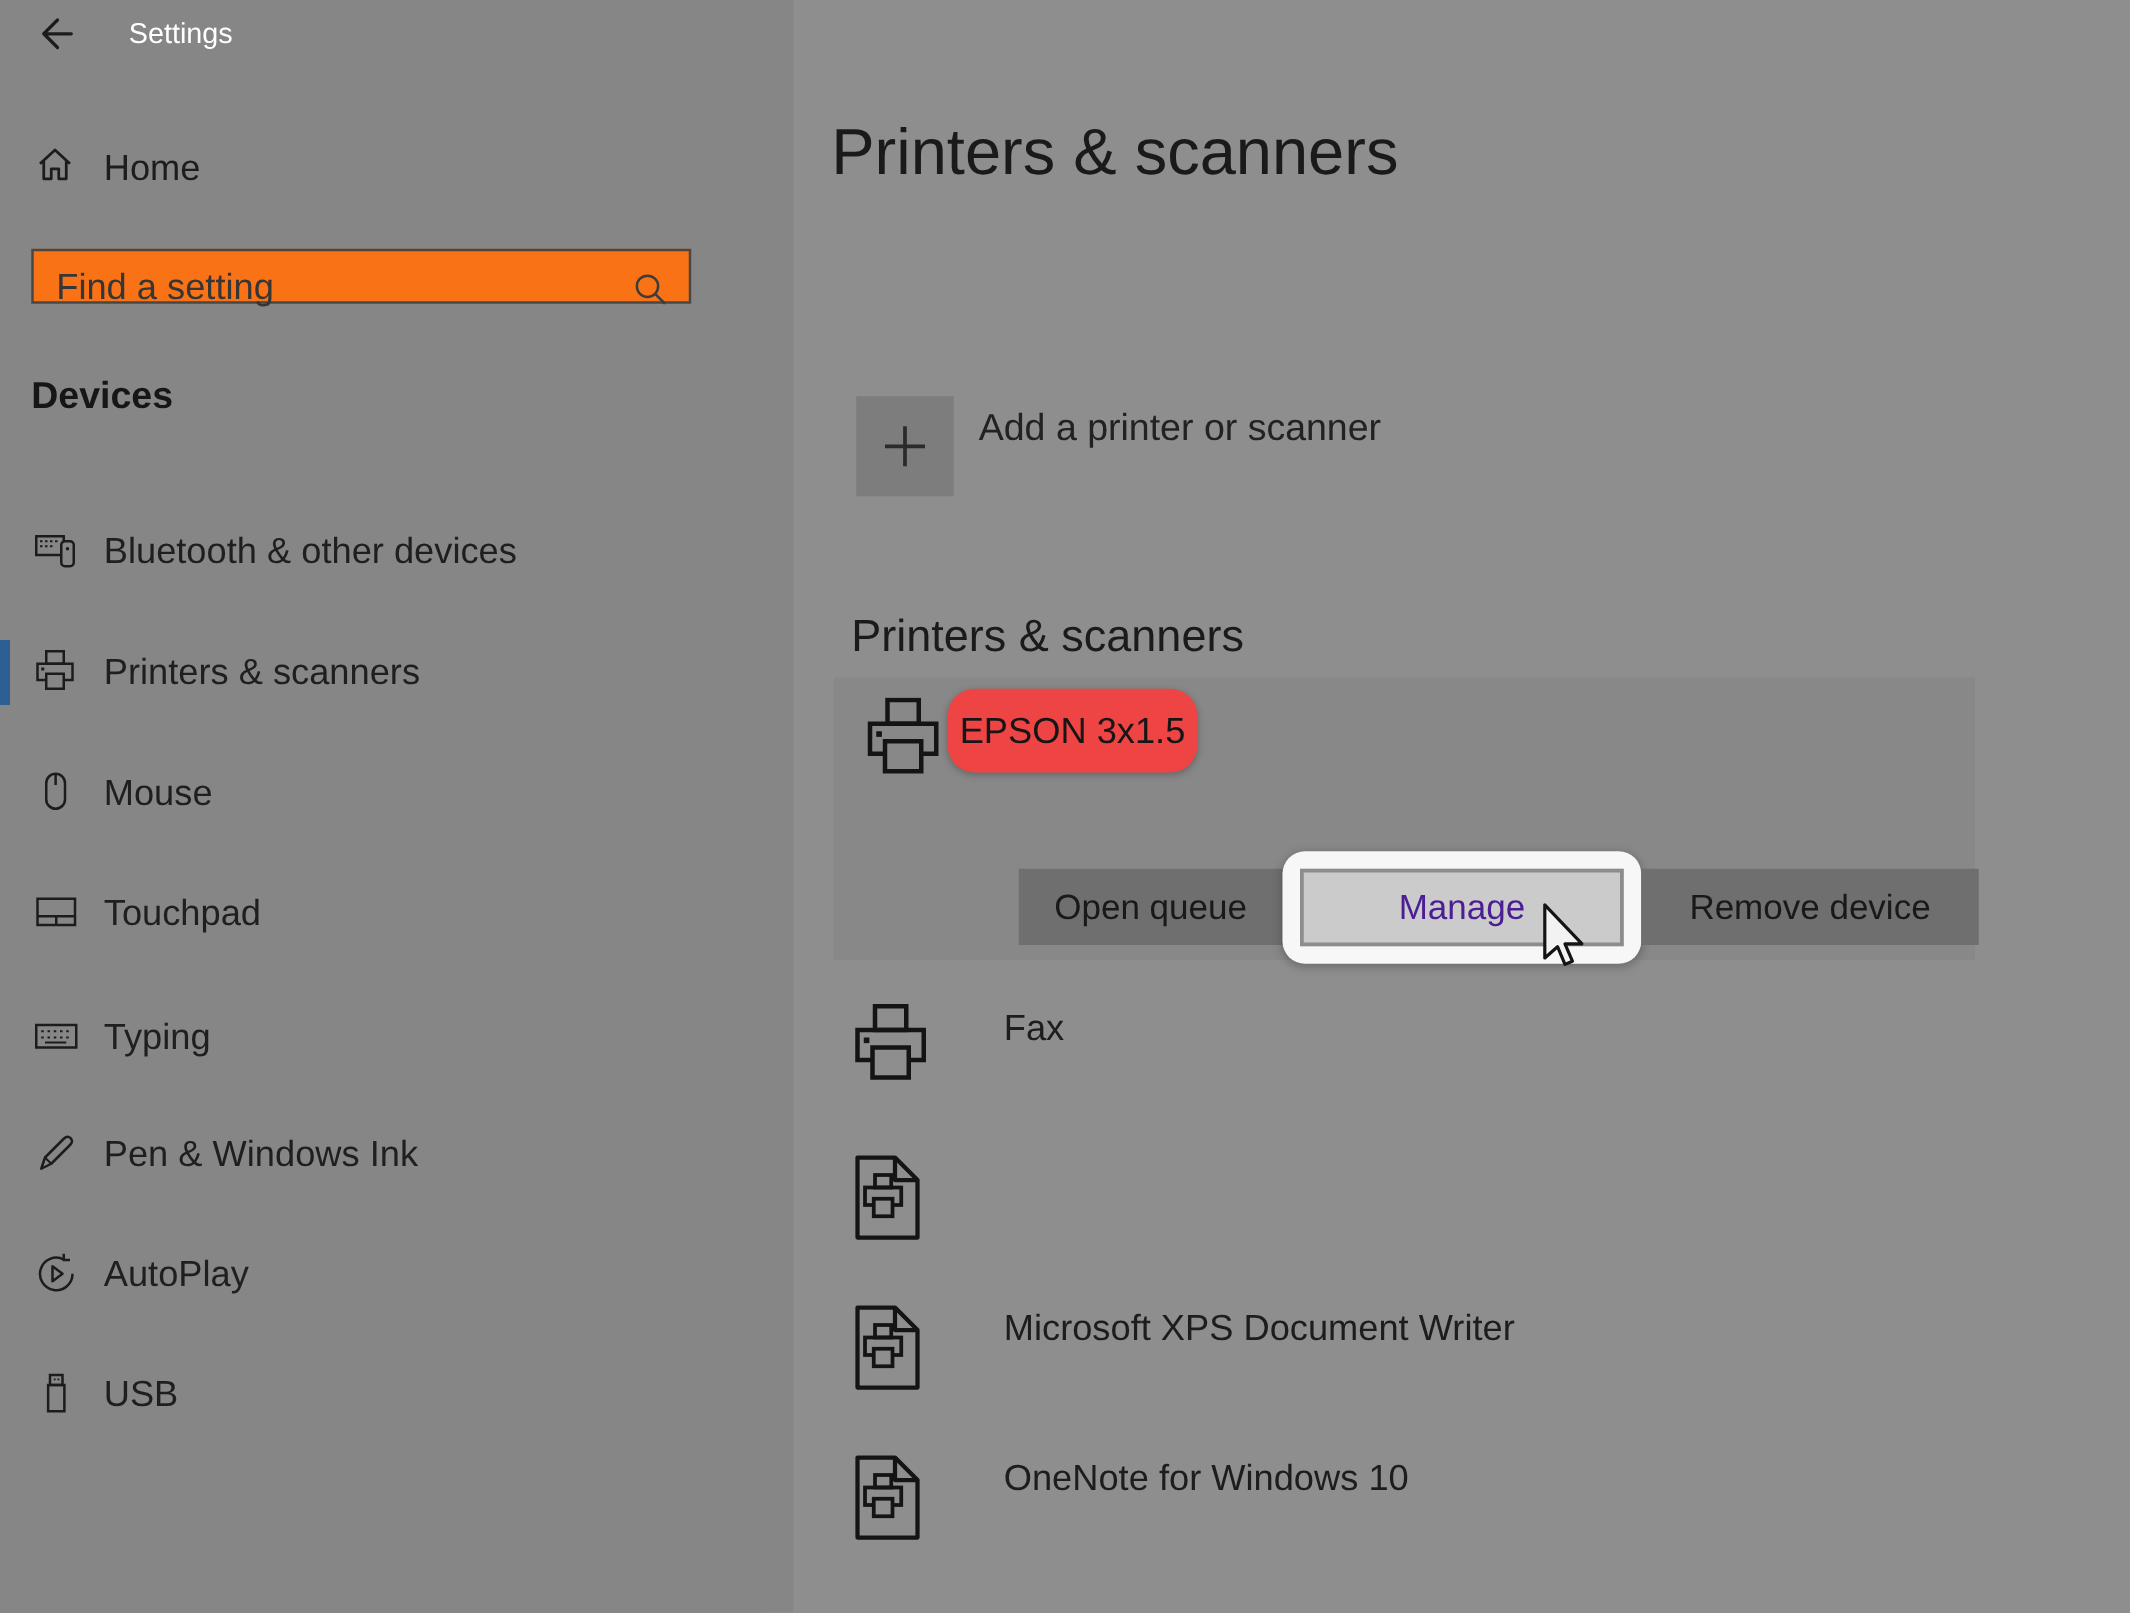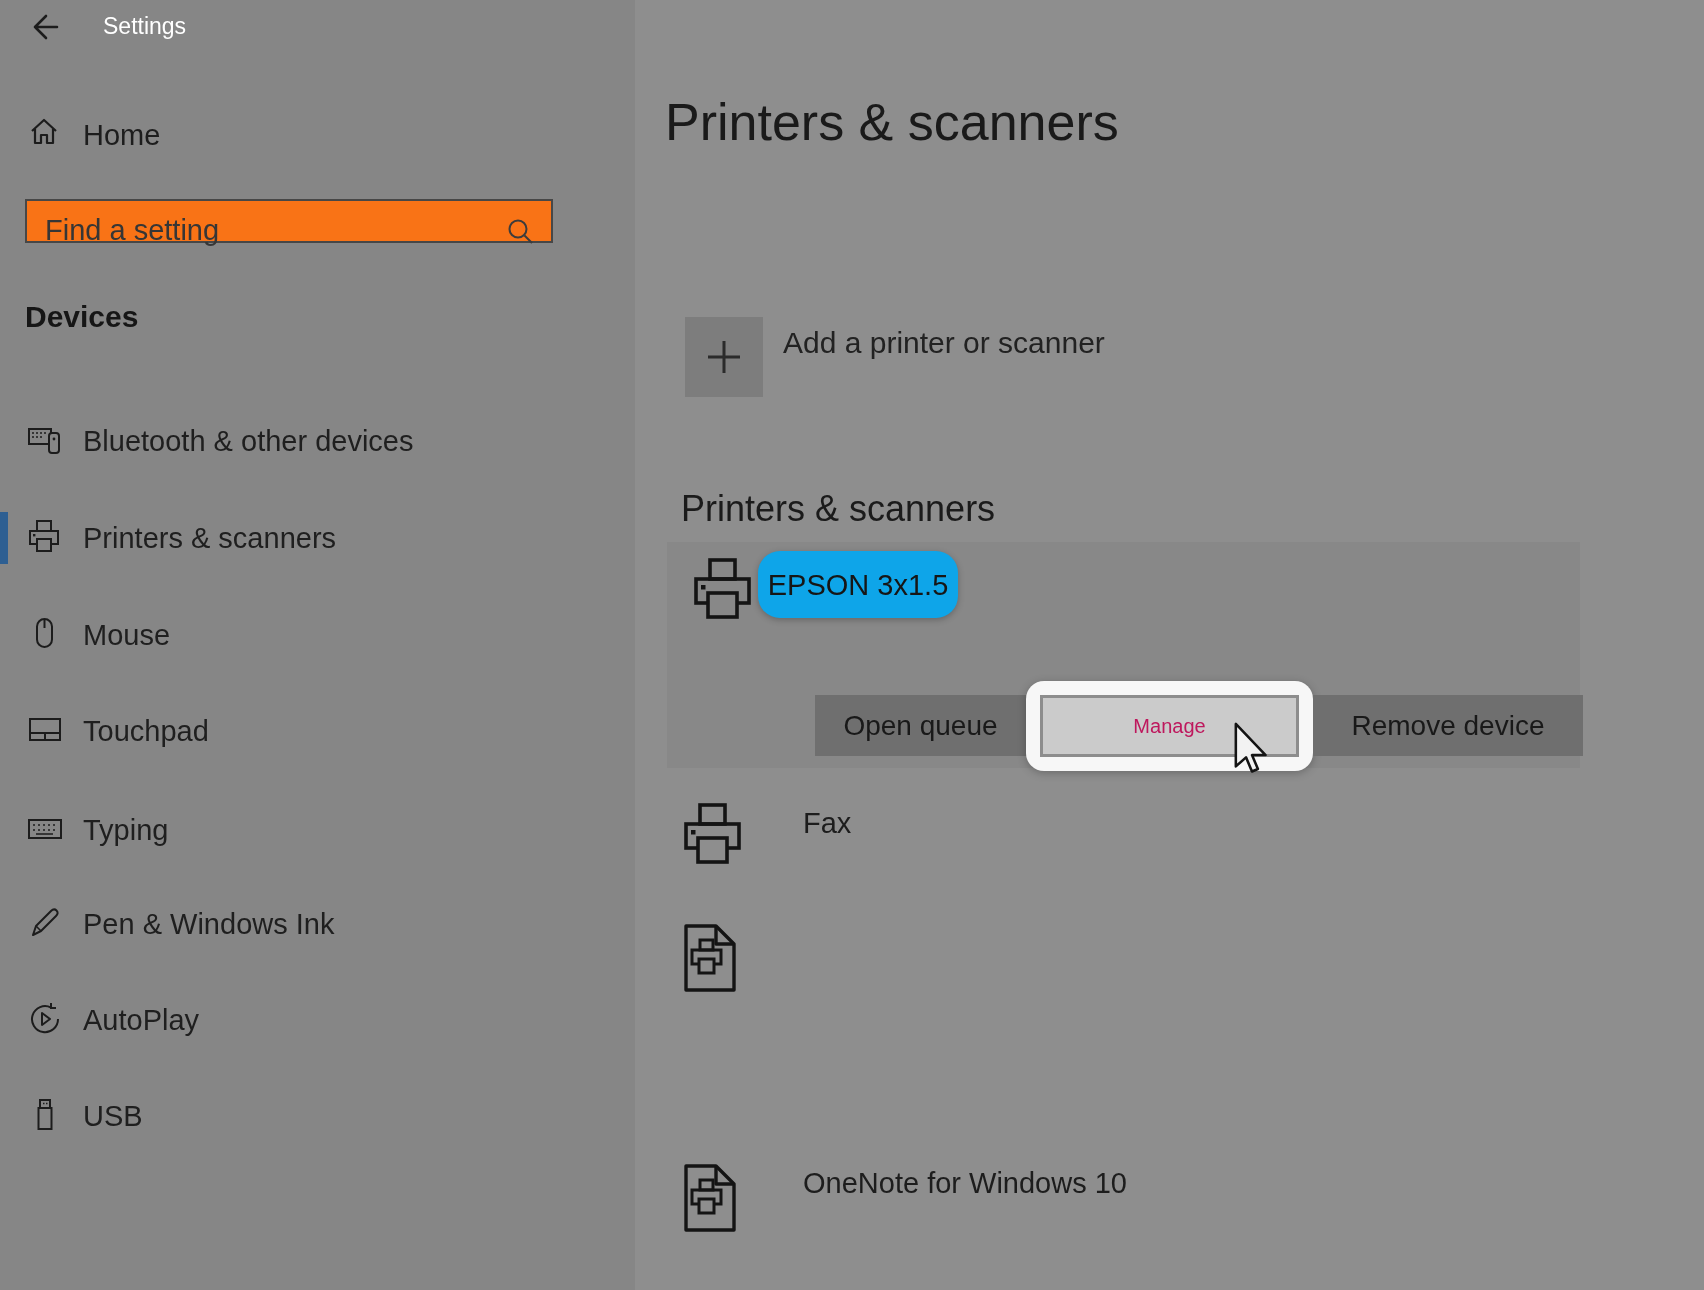--- a/index.html
+++ b/index.html
@@ -39,31 +39,31 @@
   .pagetitle{position:absolute;left:30px;top:92px;font-size:52px;font-weight:normal;color:#1a1a1a;margin:0;}
   .subhead{position:absolute;font-size:36px;font-weight:normal;color:#1b1b1b;margin:0;white-space:nowrap;}
   .subhead.add{left:32px;top:198px;}
   .subhead.list{left:46px;top:488px;}
   .addtile{position:absolute;left:50px;top:317px;width:78px;height:80px;background:#7d7d7d;}
   .addtile svg{position:absolute;left:19px;top:20px;}
   .addlabel{position:absolute;left:148px;top:326px;font-size:30px;color:#222;white-space:nowrap;}
 
   .card{position:absolute;left:32px;top:542px;width:913px;height:226px;background:#888888;}
   .card .devicon{position:absolute;left:26px;top:16px;}
-  .pill{position:absolute;left:91px;top:9px;width:200px;height:67px;background:#0ea5e9;border-radius:22px;
+  .pill{position:absolute;left:91px;top:9px;width:200px;height:67px;background:#ef4444;border-radius:22px;
     box-shadow:0 2px 6px rgba(0,0,0,0.25);}
   .pill span{position:absolute;left:0;top:18px;width:200px;text-align:center;font-size:29px;color:#161616;white-space:nowrap;}
   .gbtn{position:absolute;top:153px;height:61px;background:#6f6f6f;color:#191919;font-size:28px;
     display:flex;align-items:center;justify-content:center;white-space:nowrap;}
   .gbtn.openq{left:148px;width:211px;}
   .gbtn.removedev{left:646px;width:270px;}
   .halo{position:absolute;left:359px;top:139px;width:287px;height:90px;background:#f7f7f7;border-radius:18px;
     box-shadow:0 2px 8px rgba(0,0,0,0.25);}
   .managebtn{position:absolute;left:14px;top:14px;width:253px;height:56px;background:#cbcbcb;
-    border:3px solid #8d8d8d;color:#be185d;font-size:20px;
+    border:3px solid #8d8d8d;color:#4c1d95;font-size:28px;
     display:flex;align-items:center;justify-content:center;}
 
   .prow{position:absolute;left:32px;width:900px;height:100px;}
   .prow .picon{position:absolute;left:16px;top:0;}
   .prow .plbl{position:absolute;left:136px;top:4px;font-size:29px;color:#1d1d1d;white-space:nowrap;}
 
   .cursor{position:absolute;left:566px;top:180px;}
 
   svg{display:block;}
 </style>
@@ -249,27 +249,39 @@
         <svg width="54" height="70" viewBox="0 0 54 70">
           <path d="M3,3 H33 L51,21 V67 H3 Z" fill="none" stroke="#141414" stroke-width="3.4" stroke-linejoin="round"></path>
           <path d="M33,3 V21 H51" fill="none" stroke="#141414" stroke-width="3.4" stroke-linejoin="round"></path>
           <rect x="17" y="17" width="13" height="10" fill="none" stroke="#141414" stroke-width="3"></rect>
           <rect x="9" y="27" width="29" height="14" fill="none" stroke="#141414" stroke-width="3"></rect>
           <rect x="16" y="36" width="15" height="14" fill="#8e8e8e" stroke="#141414" stroke-width="3"></rect>
         </svg>
       </span>
     </div>
 
-
-    <div class="prow" style="top:1163px">
+    <div class="prow" style="top:1043px">
       <span class="picon">
         <svg width="54" height="70" viewBox="0 0 54 70">
           <path d="M3,3 H33 L51,21 V67 H3 Z" fill="none" stroke="#141414" stroke-width="3.4" stroke-linejoin="round"></path>
           <path d="M33,3 V21 H51" fill="none" stroke="#141414" stroke-width="3.4" stroke-linejoin="round"></path>
           <rect x="17" y="17" width="13" height="10" fill="none" stroke="#141414" stroke-width="3"></rect>
           <rect x="9" y="27" width="29" height="14" fill="none" stroke="#141414" stroke-width="3"></rect>
           <rect x="16" y="36" width="15" height="14" fill="#8e8e8e" stroke="#141414" stroke-width="3"></rect>
         </svg>
       </span>
+      <span class="plbl">Microsoft XPS Document Writer</span>
+    </div>
+
+    <div class="prow" style="top:1163px">
+      <span class="picon">
+        <svg width="54" height="70" viewBox="0 0 54 70">
+          <path d="M3,3 H33 L51,21 V67 H3 Z" fill="none" stroke="#141414" stroke-width="3.4" stroke-linejoin="round"></path>
+          <path d="M33,3 V21 H51" fill="none" stroke="#141414" stroke-width="3.4" stroke-linejoin="round"></path>
+          <rect x="17" y="17" width="13" height="10" fill="none" stroke="#141414" stroke-width="3"></rect>
+          <rect x="9" y="27" width="29" height="14" fill="none" stroke="#141414" stroke-width="3"></rect>
+          <rect x="16" y="36" width="15" height="14" fill="#8e8e8e" stroke="#141414" stroke-width="3"></rect>
+        </svg>
+      </span>
       <span class="plbl">OneNote for Windows 10</span>
     </div>
   </main>
 </div>
 
 </body></html>

